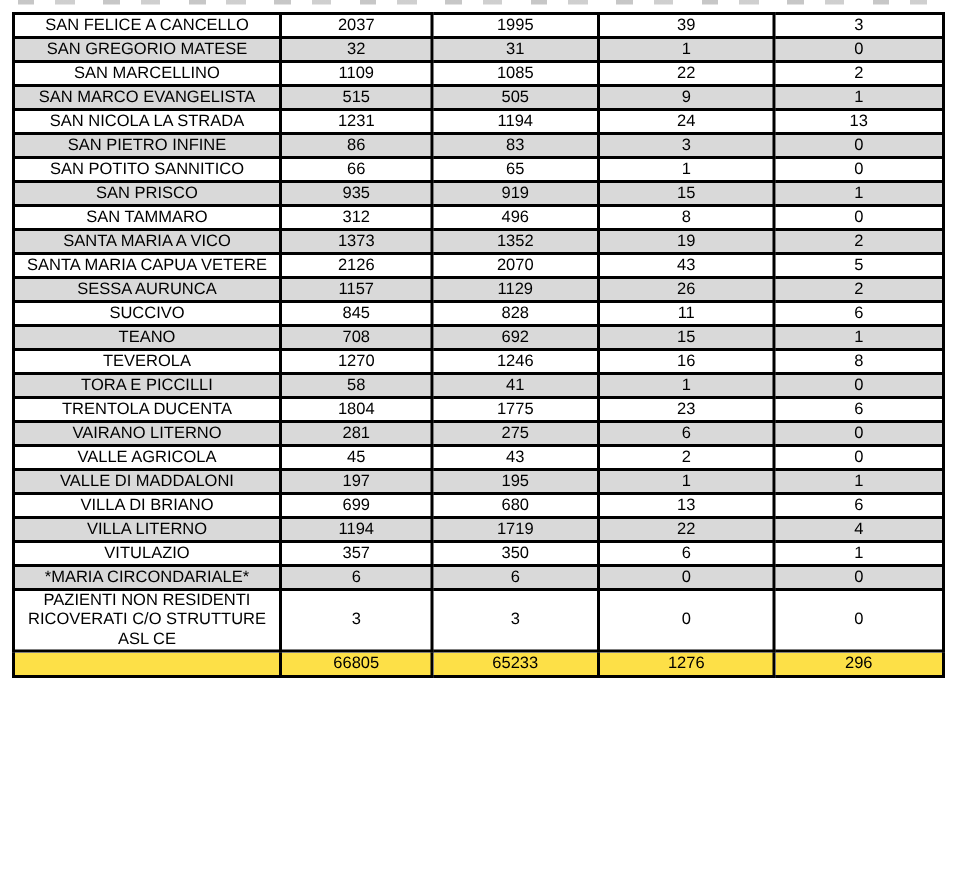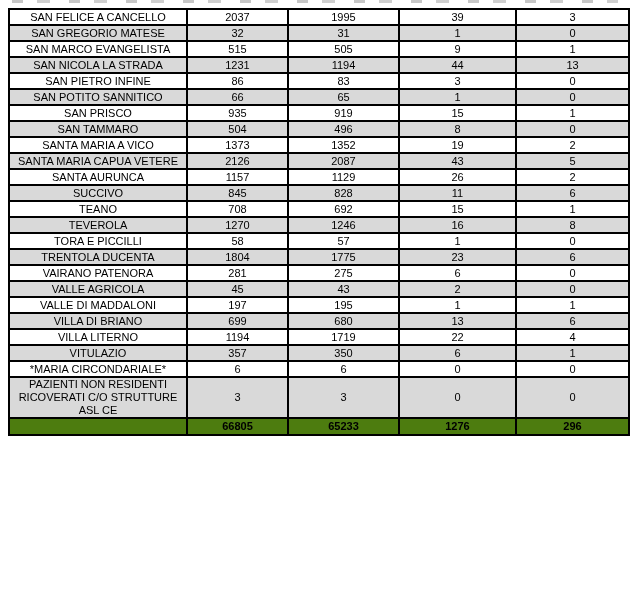--- a/index.html
+++ b/index.html
@@ -51,22 +51,22 @@
     vertical-align: middle;
     height: 16px;
     padding: 0 2px;
     overflow: hidden;
     white-space: normal;
   }
   table.muni tr:nth-child(even) td {
     background: var(--shaded);
   }
   table.muni tr.total-row td {
-    background: #4d7c0f;
-    font-weight: bold;
+    background: #fde047;
+    font-weight: normal;
     height: 17px;
   }
 </style>
 </head>
 <body>
 
 <div class="page">
   <div class="top-remnant"></div>
 
   <table class="muni">
@@ -86,31 +86,38 @@
           <td>3</td>
         </tr>
         <tr>
           <td>SAN GREGORIO MATESE</td>
           <td>32</td>
           <td>31</td>
           <td>1</td>
           <td>0</td>
         </tr>
         <tr>
+          <td>SAN MARCELLINO</td>
+          <td>1109</td>
+          <td>1085</td>
+          <td>22</td>
+          <td>2</td>
+        </tr>
+        <tr>
           <td>SAN MARCO EVANGELISTA</td>
           <td>515</td>
           <td>505</td>
           <td>9</td>
           <td>1</td>
         </tr>
         <tr>
           <td>SAN NICOLA LA STRADA</td>
           <td>1231</td>
           <td>1194</td>
-          <td>44</td>
+          <td>24</td>
           <td>13</td>
         </tr>
         <tr>
           <td>SAN PIETRO INFINE</td>
           <td>86</td>
           <td>83</td>
           <td>3</td>
           <td>0</td>
         </tr>
         <tr>
@@ -122,41 +129,41 @@
         </tr>
         <tr>
           <td>SAN PRISCO</td>
           <td>935</td>
           <td>919</td>
           <td>15</td>
           <td>1</td>
         </tr>
         <tr>
           <td>SAN TAMMARO</td>
-          <td>504</td>
+          <td>312</td>
           <td>496</td>
           <td>8</td>
           <td>0</td>
         </tr>
         <tr>
           <td>SANTA MARIA A VICO</td>
           <td>1373</td>
           <td>1352</td>
           <td>19</td>
           <td>2</td>
         </tr>
         <tr>
           <td>SANTA MARIA CAPUA VETERE</td>
           <td>2126</td>
-          <td>2087</td>
+          <td>2070</td>
           <td>43</td>
           <td>5</td>
         </tr>
         <tr>
-          <td>SANTA AURUNCA</td>
+          <td>SESSA AURUNCA</td>
           <td>1157</td>
           <td>1129</td>
           <td>26</td>
           <td>2</td>
         </tr>
         <tr>
           <td>SUCCIVO</td>
           <td>845</td>
           <td>828</td>
           <td>11</td>
@@ -172,33 +179,33 @@
         <tr>
           <td>TEVEROLA</td>
           <td>1270</td>
           <td>1246</td>
           <td>16</td>
           <td>8</td>
         </tr>
         <tr>
           <td>TORA E PICCILLI</td>
           <td>58</td>
-          <td>57</td>
+          <td>41</td>
           <td>1</td>
           <td>0</td>
         </tr>
         <tr>
           <td>TRENTOLA DUCENTA</td>
           <td>1804</td>
           <td>1775</td>
           <td>23</td>
           <td>6</td>
         </tr>
         <tr>
-          <td>VAIRANO PATENORA</td>
+          <td>VAIRANO LITERNO</td>
           <td>281</td>
           <td>275</td>
           <td>6</td>
           <td>0</td>
         </tr>
         <tr>
           <td>VALLE AGRICOLA</td>
           <td>45</td>
           <td>43</td>
           <td>2</td>

